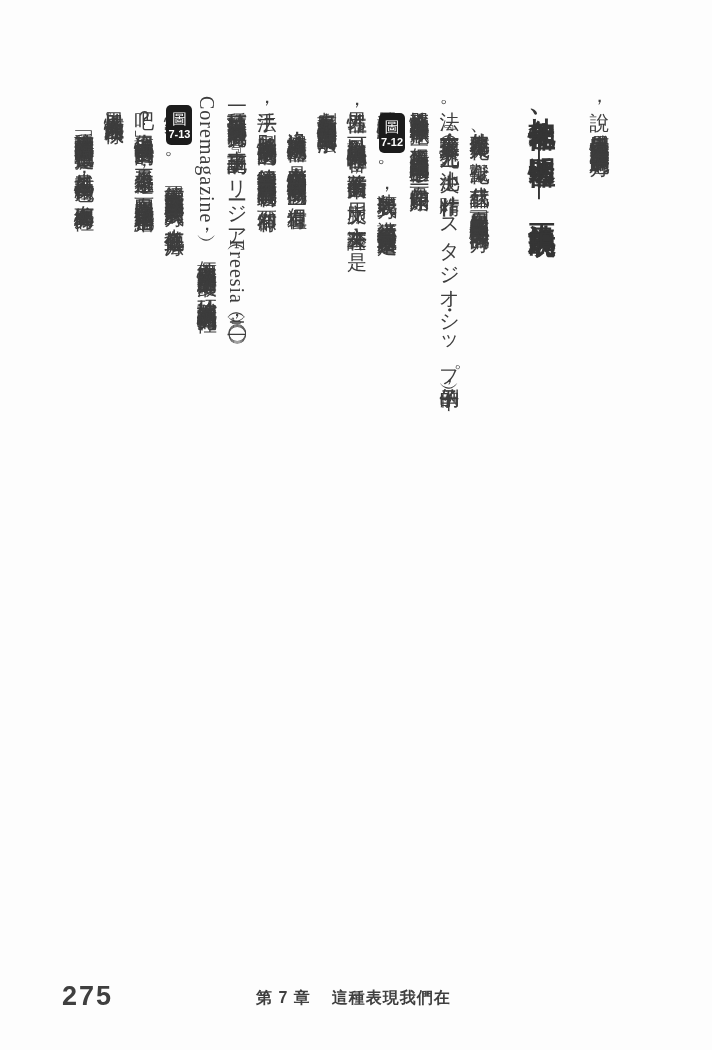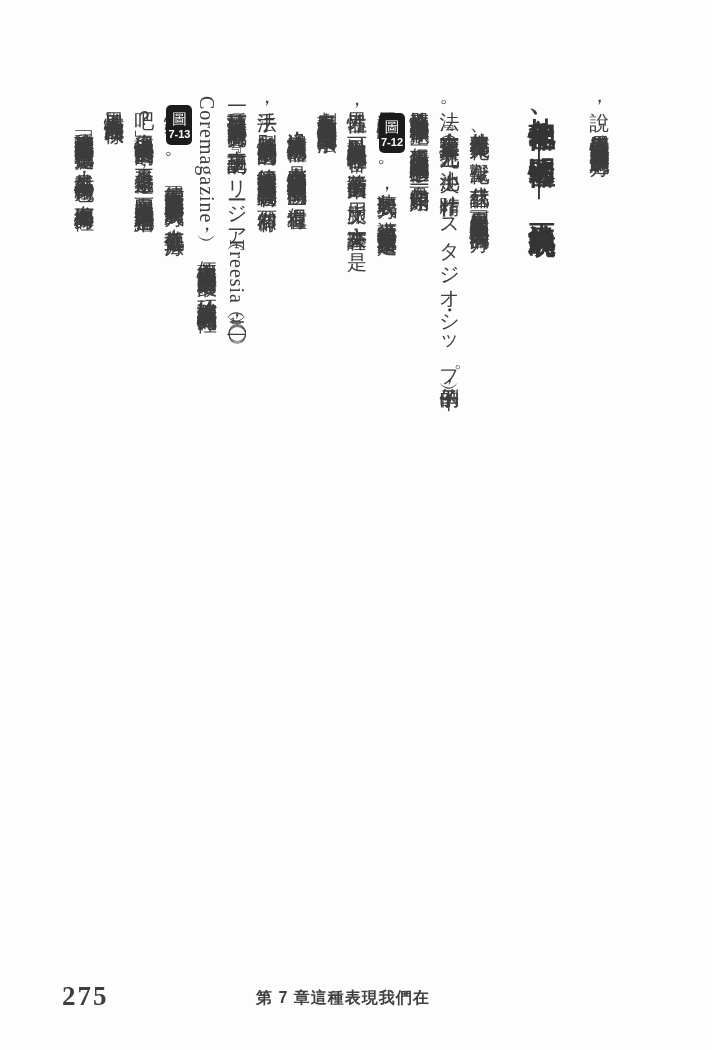--- a/index.html
+++ b/index.html
@@ -59,32 +59,33 @@
     font-family: "Liberation Sans", "DejaVu Sans", sans-serif;
     letter-spacing: 0;
   }
   .fig-label .fig-char { display: block; font-size: 15px; line-height: 17px; }
   .fig-label .fig-num  { display: block; font-size: 11px; line-height: 14px; font-weight: bold; }
 
   .footer-pagenum {
     position: absolute;
     left: 62px;
     top: 981px;
-    font-family: Liberation Serif, serif;
+    font-family: Liberation Sans, sans-serif;
     font-weight: bold;
     font-size: 27px;
     letter-spacing: 2px;
     color: #3f3f3f;
   }
 
   .running-head {
     position: absolute;
     left: 256px;
     top: 988px;
     display: flex;
+    gap: 21px;
     font-family: "Liberation Sans", "DejaVu Sans", sans-serif;
     font-weight: bold;
     font-size: 16px;
     letter-spacing: 1px;
     color: #3f3f3f;
   }
 </style>
 </head>
 <body>
 

